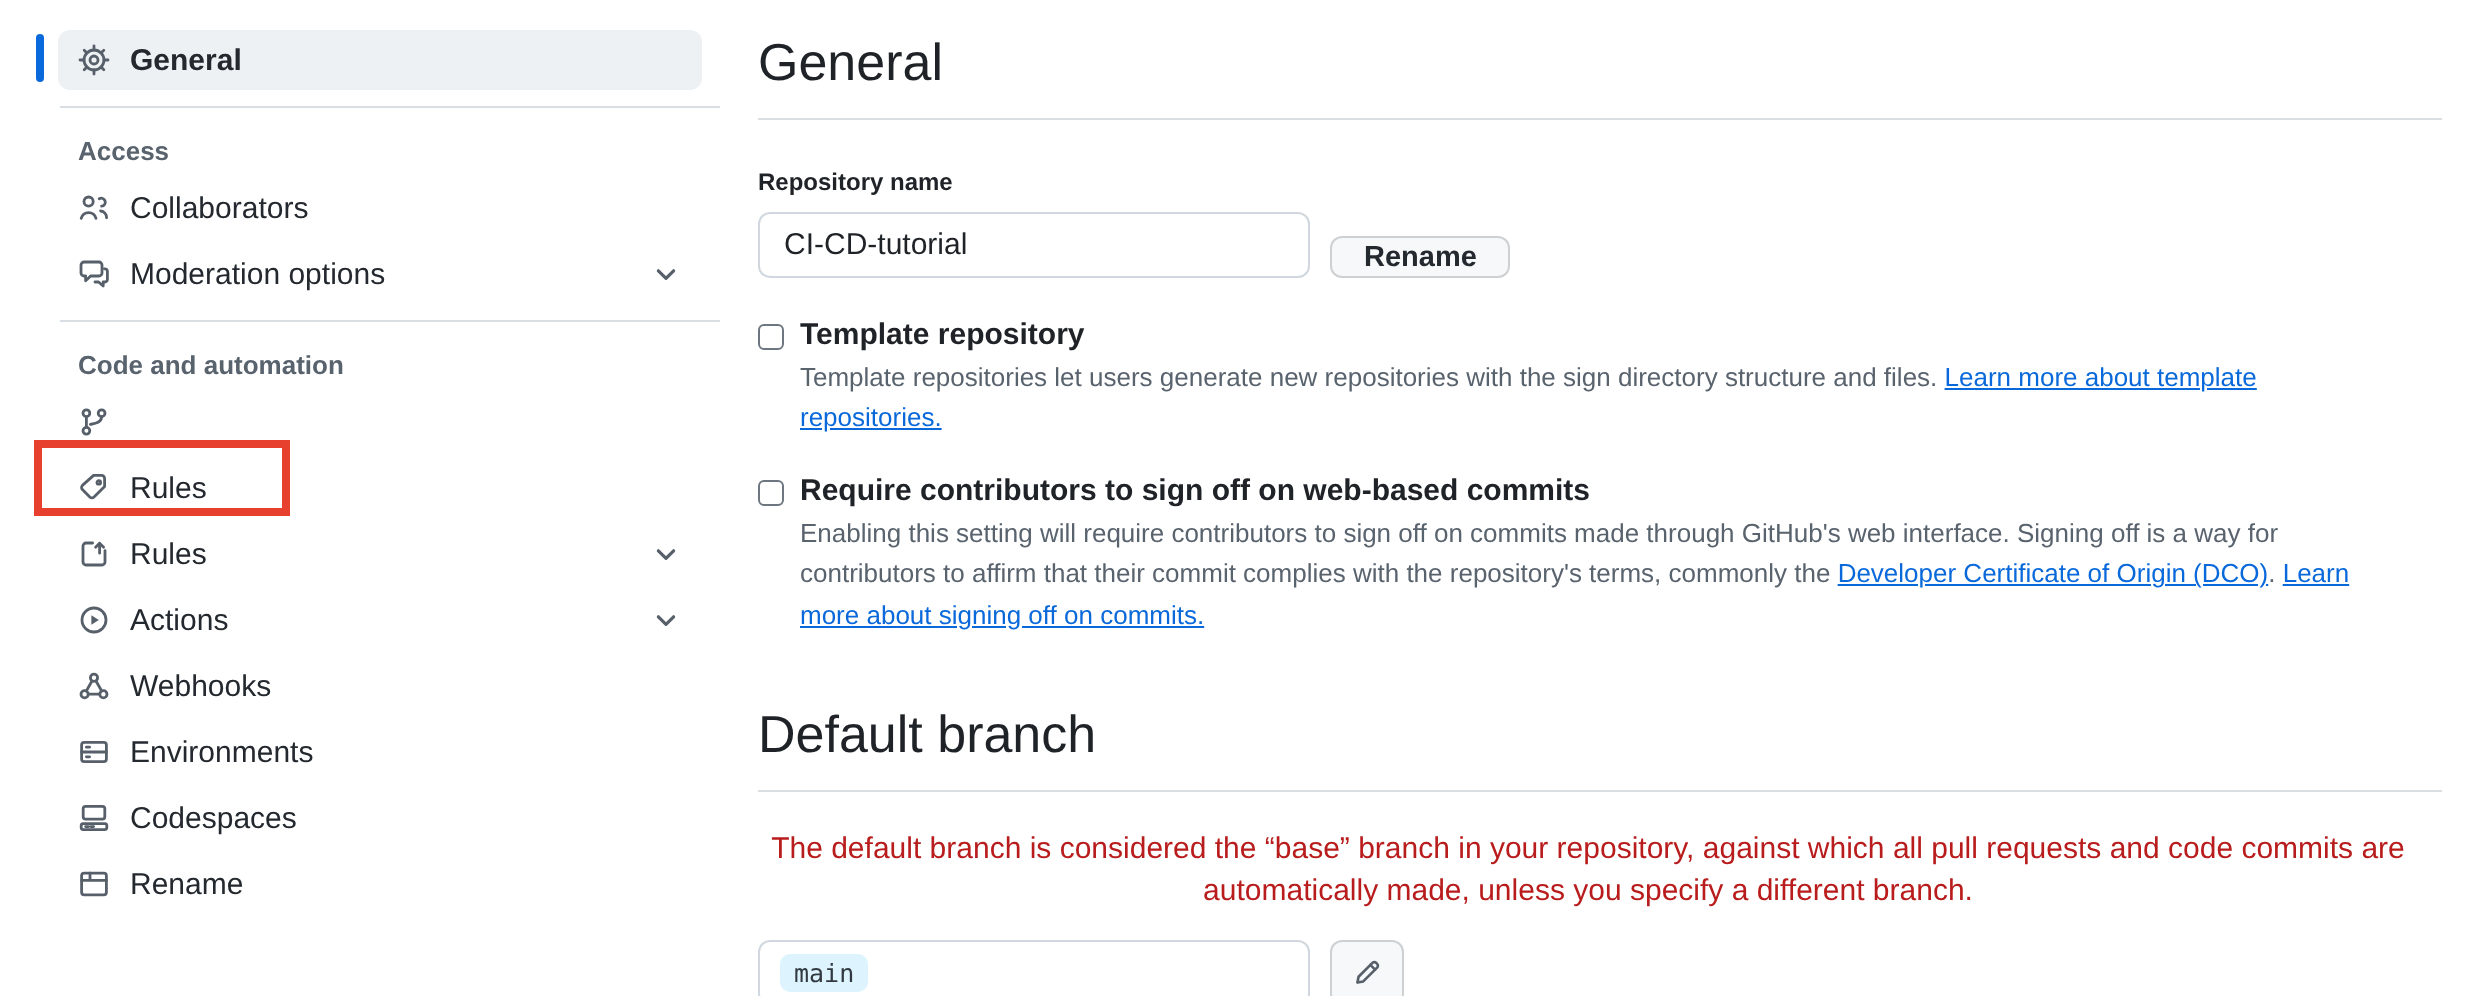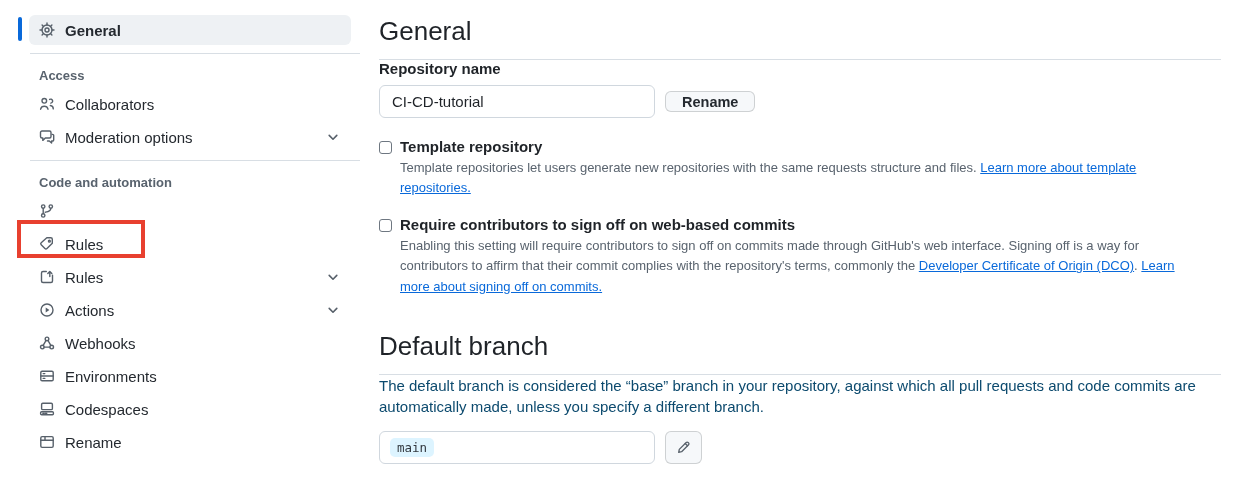--- a/index.html
+++ b/index.html
@@ -24,36 +24,36 @@
   .side-divider { height:1px; background:#d8dee4; margin:8px 0 8px 30px; width:330px; }
   .section-title { margin:14px 0 6px 39px; font-size:13px; font-weight:bold; color:#59636e; }
   .hl-box { position:absolute; left:17px; top:220px; width:128px; height:38px;
     border:4px solid #e8402f; pointer-events:none; z-index:5; }
 
   
   .main { position:absolute; left:379px; top:0; width:842px; }
   .h1 { font-size:26px; font-weight:400; color:#1f2328; margin-top:16px;
     padding-bottom:12px; border-bottom:1px solid #d8dee4; }
   .h1.second { margin-top:34px; }
-  .field-label { font-size:15px; font-weight:bold; }
-  .row { display:flex; align-items:center; gap:10px; margin-top:8px; }
+  .field-label { font-size:12px; font-weight:bold; margin-top:24px; }
+  .row { display:flex; align-items:flex-end; gap:10px; margin-top:8px; }
   .text-input { width:276px; height:33px; border:1px solid #d0d7de; border-radius:6px;
     background:#fff; padding:0 12px; font-size:15px; color:#1f2328;
     font-family:"Liberation Sans","DejaVu Sans",sans-serif; }
   .btn { height:21px; padding:0 16px; background:#f6f8fa; border:1px solid rgba(27,31,36,0.18);
     border-radius:6px; font-size:14.5px; font-weight:bold; color:#24292f; cursor:pointer;
     font-family:"Liberation Sans","DejaVu Sans",sans-serif; }
   .check-row { display:flex; align-items:flex-start; gap:8px; margin-top:20px; }
   .check-row.tight { margin-top:18px; }
   .checkbox { width:13px; height:13px; margin-top:3px; border:1px solid #6e7781;
     border-radius:3px; background:#fff; flex:0 0 13px; cursor:pointer; }
   .check-label { font-size:15px; font-weight:bold; color:#1f2328; cursor:pointer; }
   .note { margin:3px 0 0 21px; width:800px; font-size:13px; line-height:1.55; color:#59636e; }
   .note a, .note .lnk { color:#0969da; text-decoration:underline; cursor:pointer; }
-  .para { font-size:15px; line-height:1.42; color:#0c4a6e; width:830px; }
+  .para { margin-top:18px; font-size:15px; line-height:1.42; color:#b91c1c; width:830px;text-align:center; }
   .branch-input { position:relative; width:276px; height:33px; border:1px solid #d0d7de;
     border-radius:6px; background:#fff; display:flex; align-items:center; padding:0 10px; }
   .branch-badge { background:#ddf4ff; color:#32383f; border-radius:5px; padding:2px 7px;
     font-family:"DejaVu Sans Mono","Liberation Mono",monospace; font-size:12.5px; }
   .icon-btn { width:37px; height:33px; background:#f6f8fa; border:1px solid rgba(27,31,36,0.18);
     border-radius:6px; display:flex; align-items:center; justify-content:center; cursor:pointer; }
   .icon-btn svg { width:15px; height:15px; stroke:#57606a; fill:none; stroke-width:1.4;
     stroke-linecap:round; stroke-linejoin:round; }
 </style>
 </head>
@@ -206,21 +206,21 @@
   <div class="field-label">Repository name</div>
   <div class="row">
     <input class="text-input" type="text" value="CI-CD-tutorial" style="">
     <button class="btn">Rename</button>
   </div>
 
   <div class="check-row">
     <div class="checkbox"></div>
     <label class="check-label">Template repository</label>
   </div>
-  <div class="note"><span>Template repositories let users generate new repositories with the same requests structure and files. </span><a class="lnk">Learn more about template repositories.</a></div>
+  <div class="note"><span>Template repositories let users generate new repositories with the sign directory structure and files. </span><a class="lnk">Learn more about template repositories.</a></div>
 
   <div class="check-row tight">
     <div class="checkbox"></div>
     <label class="check-label">Require contributors to sign off on web-based commits</label>
   </div>
   <div class="note"><span>Enabling this setting will require contributors to sign off on commits made through GitHub's web interface. Signing off is a way for contributors to affirm that their commit complies with the repository's terms, commonly the </span><a class="lnk">Developer Certificate of Origin (DCO)</a><span>. </span><a class="lnk">Learn more about signing off on commits.</a><span></span></div>
 
   <h1 class="h1 second">Default branch</h1>
 
   <p class="para">The default branch is considered the “base” branch in your repository, against which all pull requests and code commits are automatically made, unless you specify a different branch.</p>

